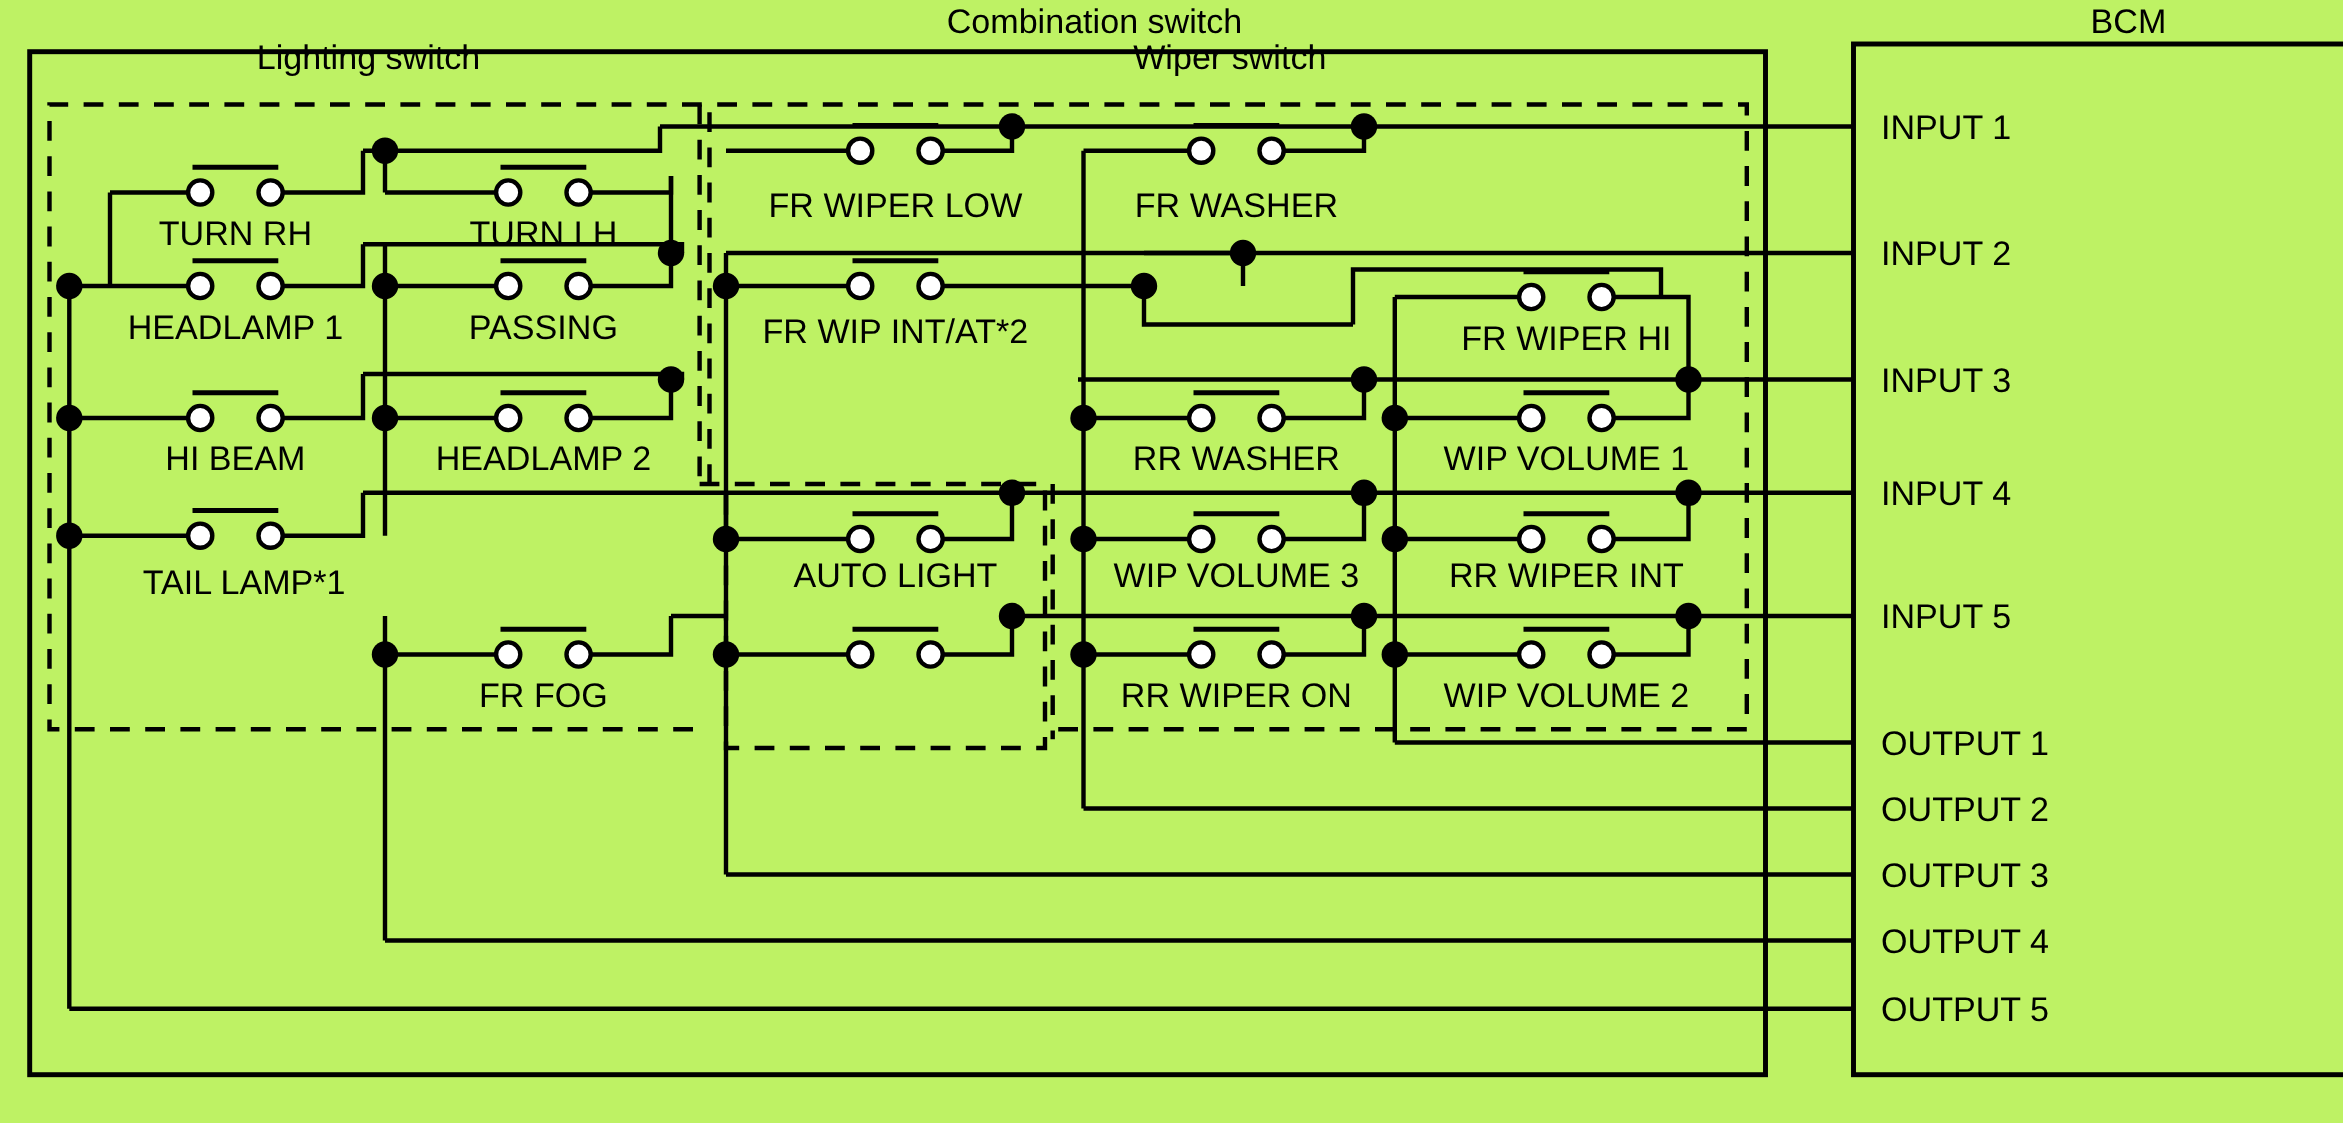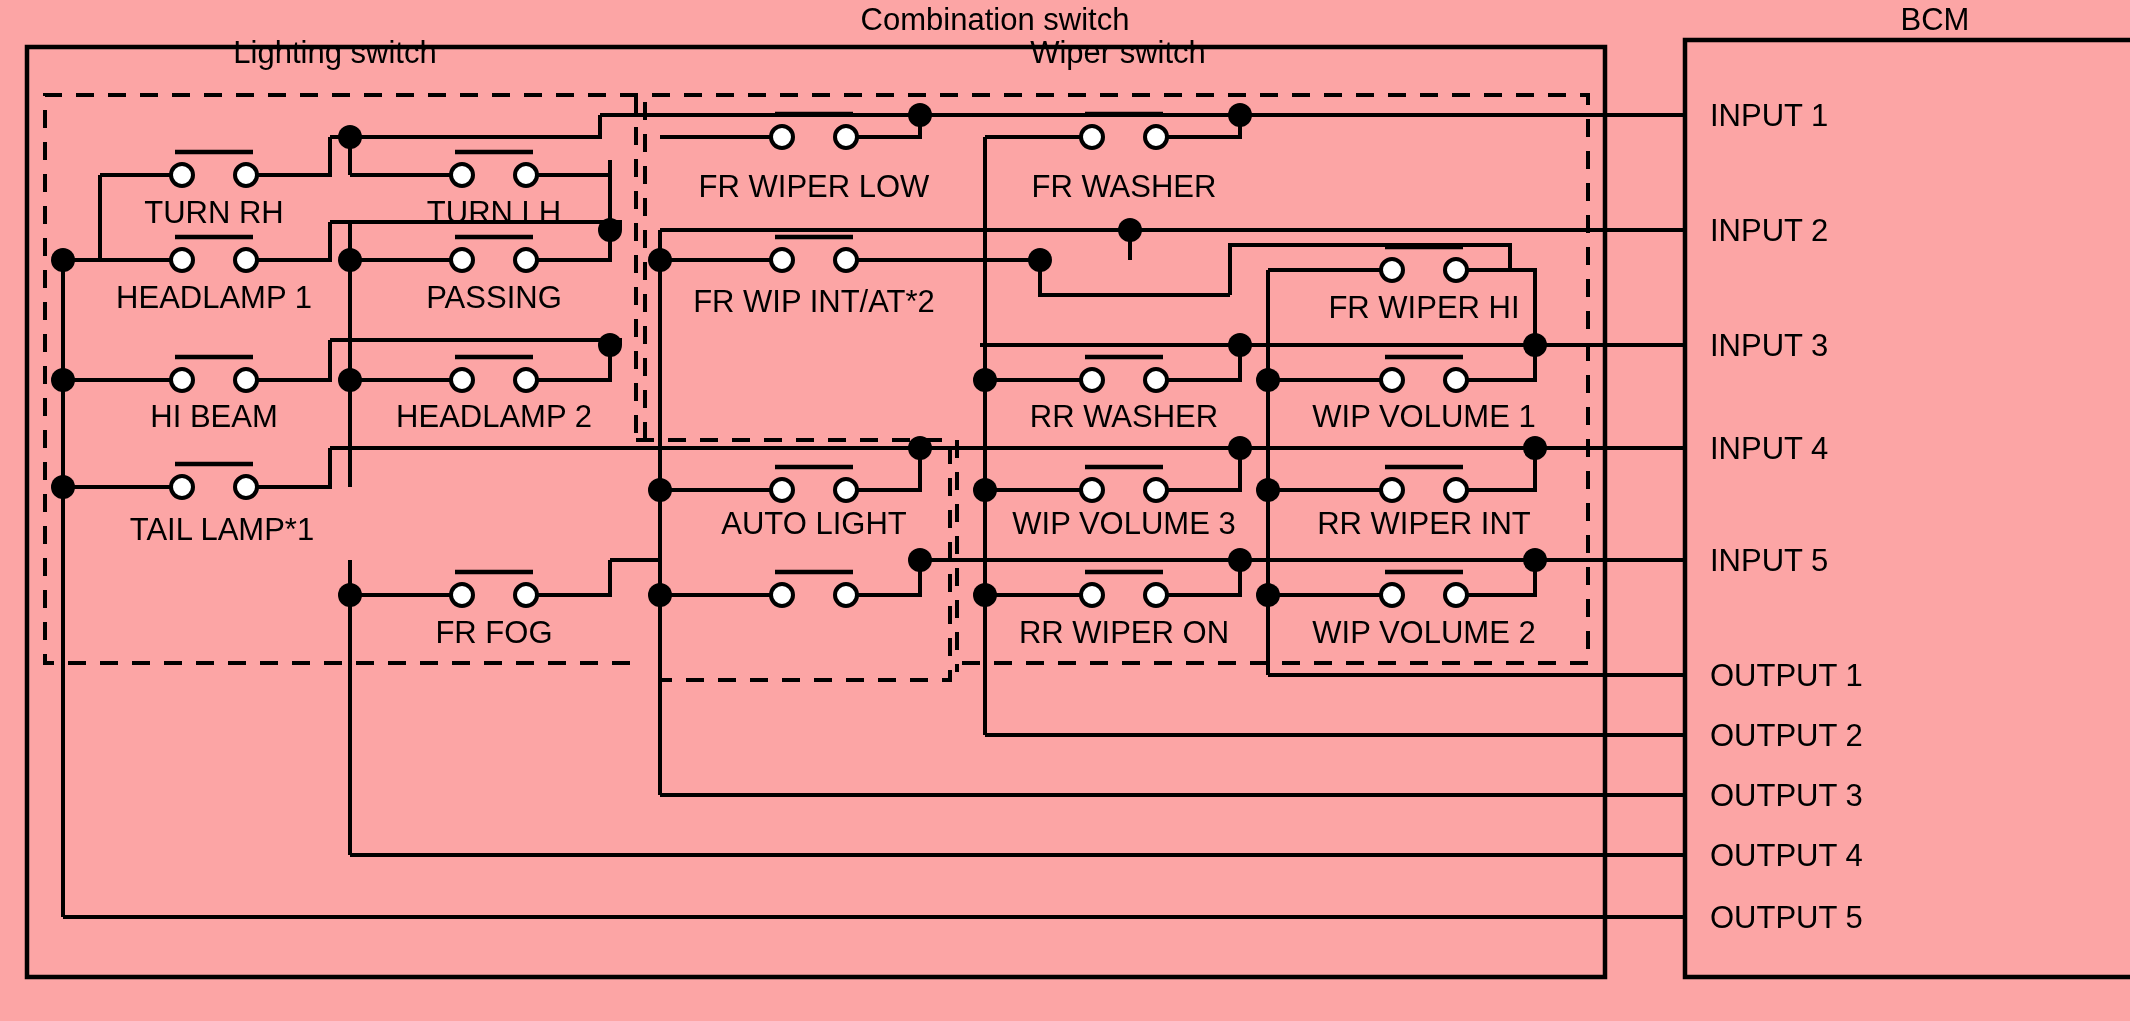--- a/index.html
+++ b/index.html
@@ -1,16 +1,16 @@
 <!DOCTYPE html>
 <html><head>
 <meta charset="utf-8">
 <style>
   html,body{margin:0;padding:0;background:#ffffff;}
-  #root{position:relative;width:2130px;height:1021px;background:#fca5a5;
+  #root{position:relative;width:2130px;height:1021px;background:#bef264;
         font-family:"Liberation Sans", sans-serif;}
   svg{display:block;}
   text{font-family:"Liberation Sans", sans-serif;fill:#000;}
   .lbl{font-size:31px;}
   .hdr{font-size:31px;}
   .port{font-size:31px;}
   .wire{stroke:#000;stroke-width:4;fill:none;stroke-linecap:butt;}
   .box{stroke:#000;stroke-width:4.5;fill:none;}
   .dash{stroke:#000;stroke-width:4;fill:none;stroke-dasharray:18 14;}
   .sw-bar{stroke:#000;stroke-width:4.5;}

